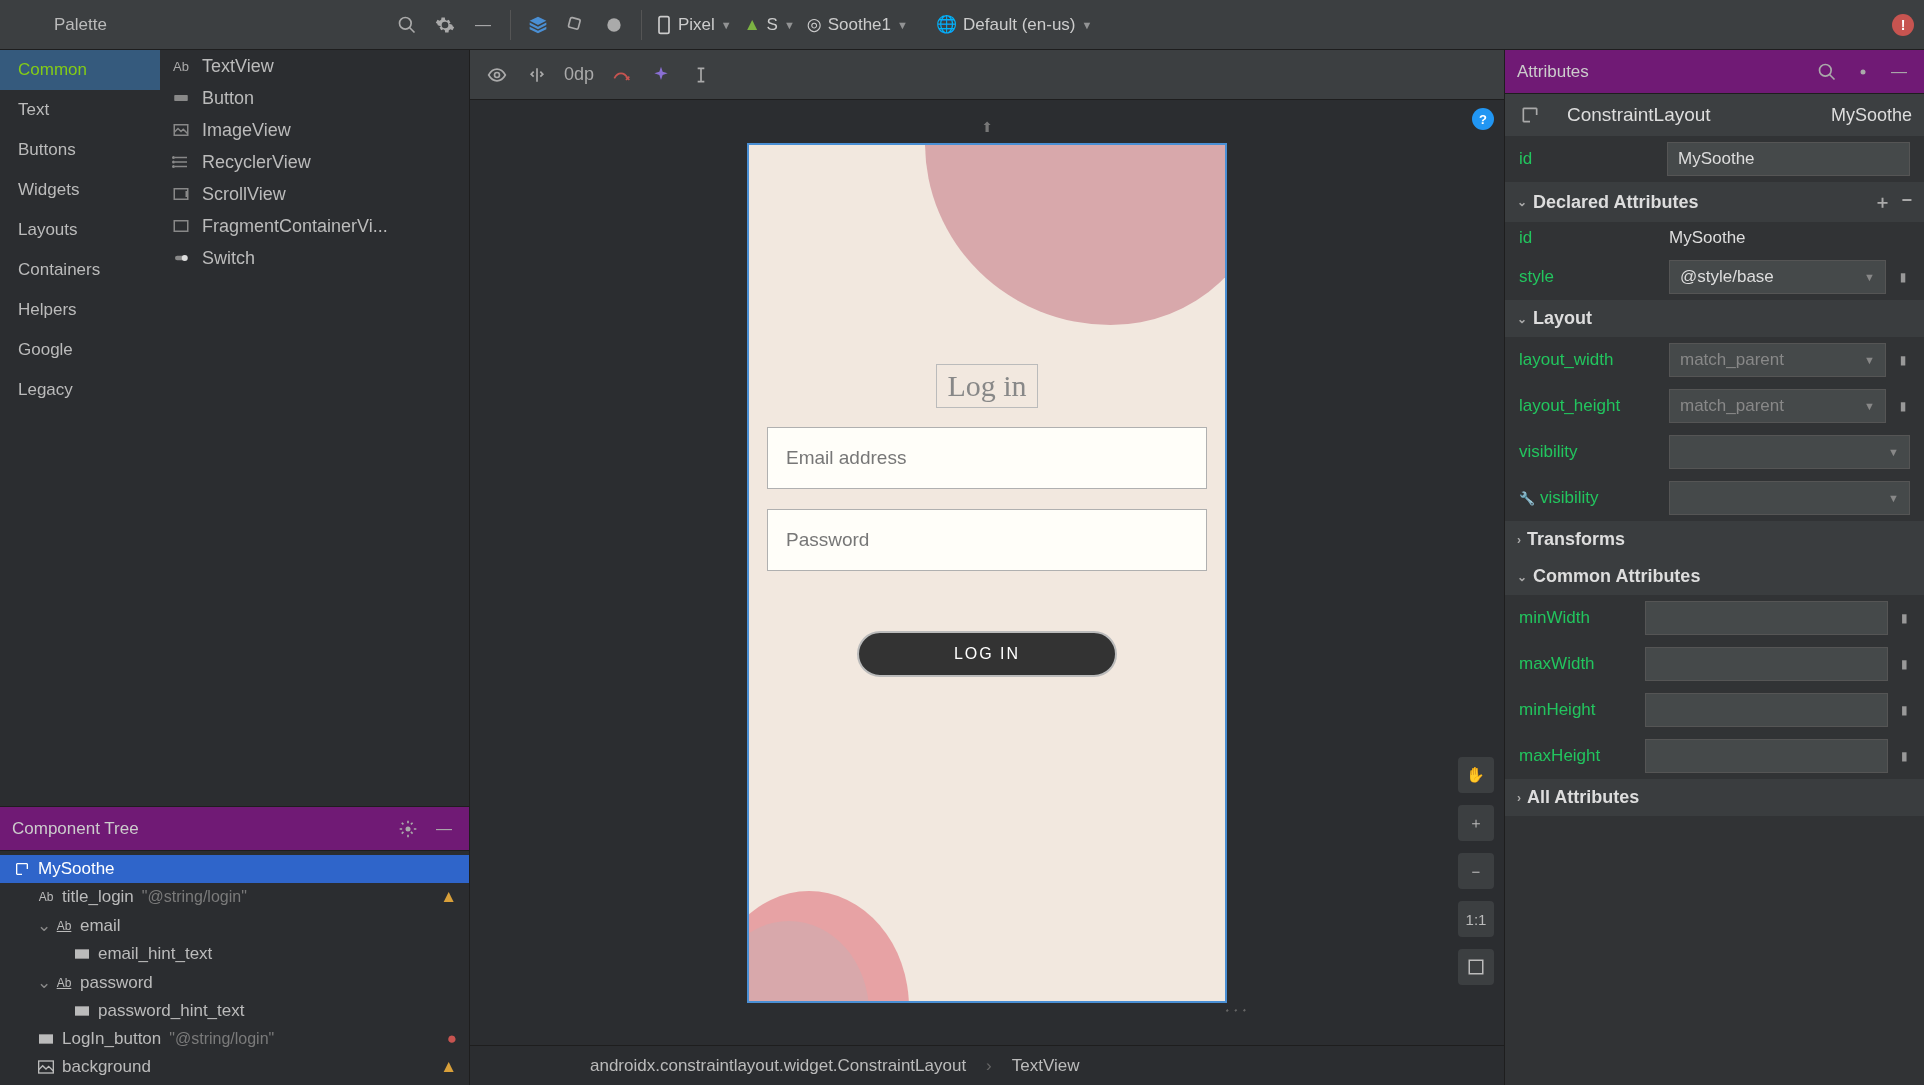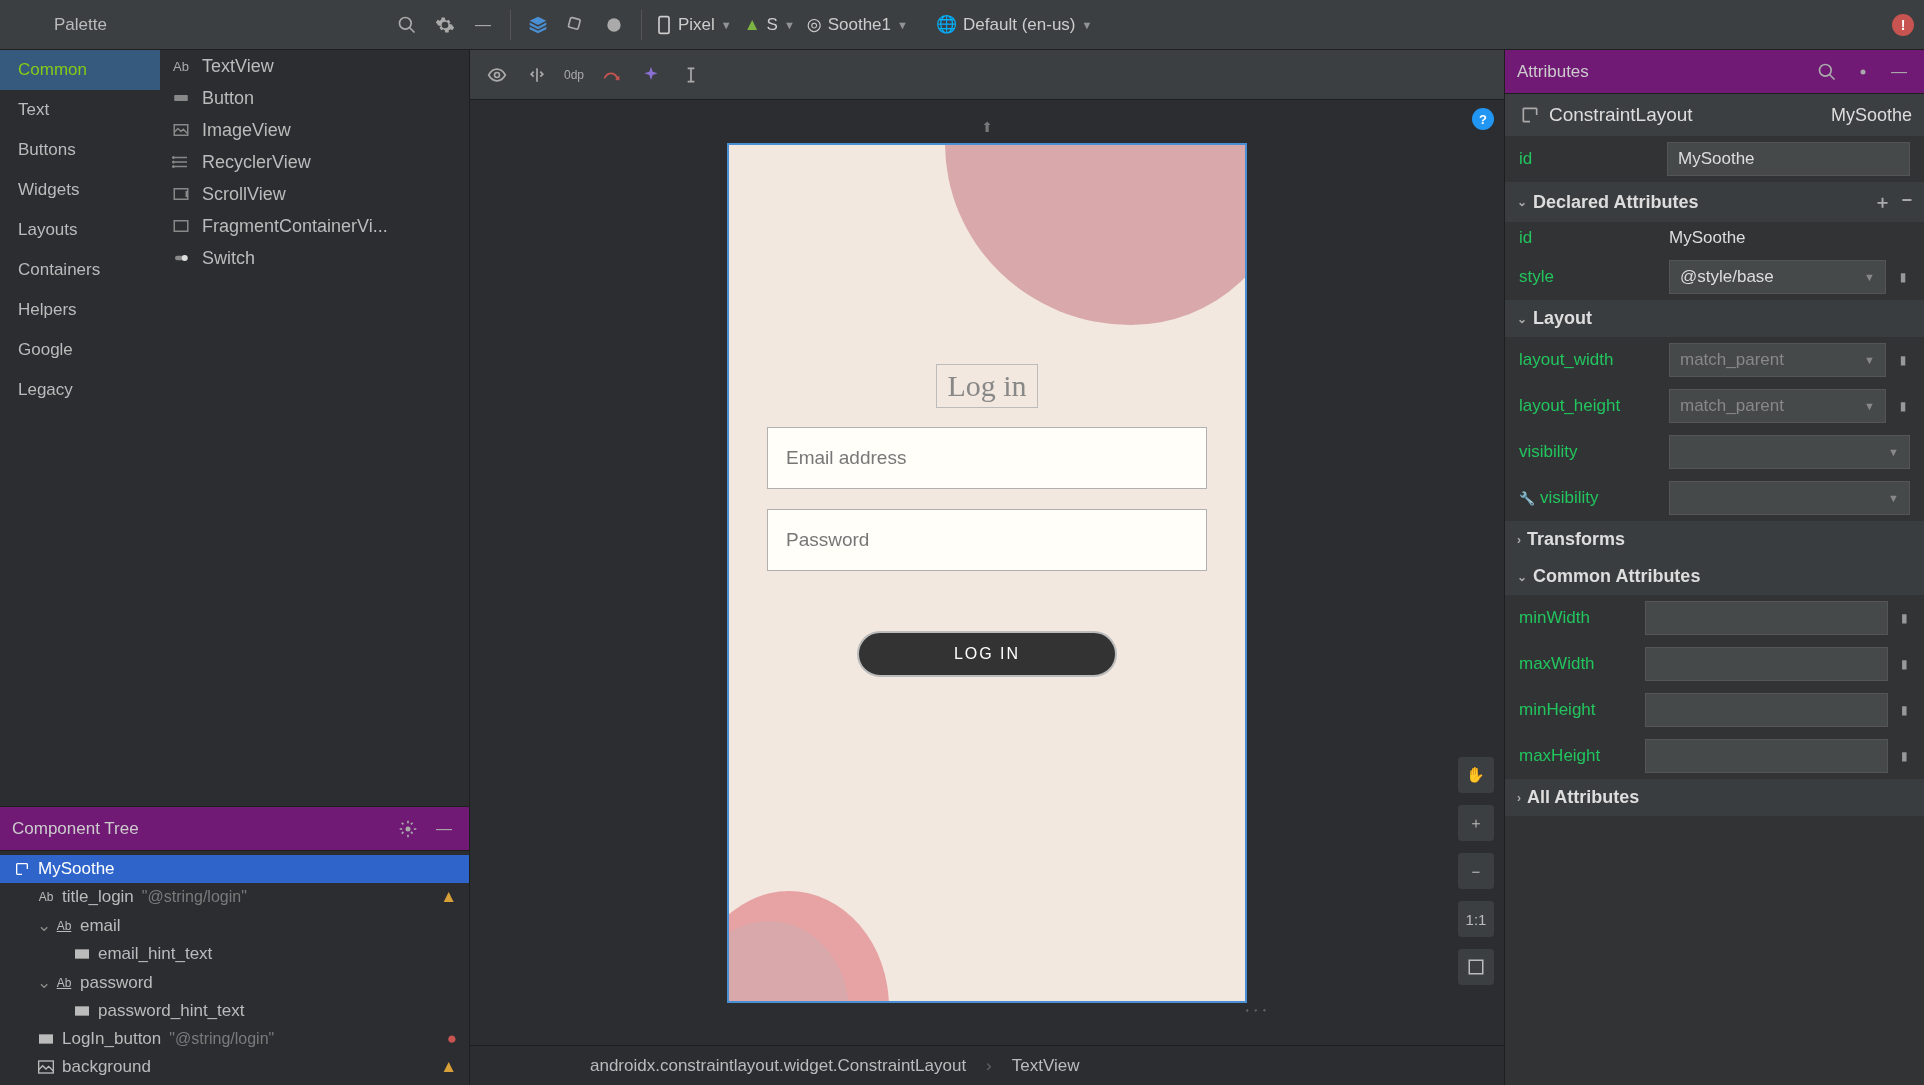--- a/index.html
+++ b/index.html
@@ -42,44 +42,44 @@
 .tree-row .status { margin-left: auto; }
 .indent1 { padding-left: 36px; }
 .indent2 { padding-left: 72px; }
 .expand { width: 16px; display: inline-flex; justify-content: center; margin-right: 2px; color: #888; }
 .warn { color: #d9a03a; }
 .err { color: #c75450; }
 
 
 .canvas-wrap { flex: 1; display: flex; flex-direction: column; background: #2b2d30; position: relative; }
 .canvas-toolbar { display: flex; align-items: center; gap: 14px; height: 50px; padding: 0 14px; border-bottom: 1px solid #1e1e1e; background: #3c3f41; }
-.canvas-toolbar .zero { color: #aaa; font-size: 12px; }
+.canvas-toolbar .zero { color: #aaa; font-size: 18px; }
 .help-badge { position: absolute; right: 10px; top: 58px; width: 22px; height: 22px; border-radius: 50%; background: #2196f3; color: #fff; display: flex; align-items: center; justify-content: center; font-size: 13px; font-weight: bold; }
 .err-badge-top { width: 22px; height: 22px; border-radius: 50%; background: #c75450; color: #fff; display: flex; align-items: center; justify-content: center; font-size: 14px; font-weight: bold; margin-left: auto; margin-right: 10px; }
 
 .canvas { flex: 1; display: flex; align-items: center; justify-content: center; position: relative; }
-.phone { width: 520px; height: 860px; background: #f2e8df; border: 2px solid #4a8fd4; position: relative; overflow: hidden; }
+.phone { width: 480px; height: 860px; background: #f2e8df; border: 2px solid #4a8fd4; position: relative; overflow: hidden; }
 .blob-top { position: absolute; top: -20px; right: -40px; width: 340px; height: 200px; background: #d8a8ab; border-radius: 0 0 50% 60% / 0 0 80% 100%; }
 .blob-bot { position: absolute; bottom: -30px; left: -40px; width: 260px; height: 180px; }
 .blob-bot::before { content: ""; position: absolute; left: 0; bottom: 0; width: 200px; height: 140px; background: #e3858a; border-radius: 60% 60% 0 0 / 100% 100% 0 0; opacity: .7; }
 .blob-bot::after { content: ""; position: absolute; left: 0; bottom: 0; width: 160px; height: 110px; background: #d8a8ab; border-radius: 60% 60% 0 0 / 100% 100% 0 0; }
 .login-card { position: absolute; top: 220px; left: 0; right: 0; display: flex; flex-direction: column; align-items: center; gap: 20px; }
 .login-title { font-size: 30px; color: #888; outline: 1px solid #bbb; padding: 4px 10px; font-family: serif; }
 .login-input { width: 440px; height: 62px; border: 1px solid #b0b0b0; background: #fffef9; display: flex; align-items: center; padding: 0 18px; color: #777; font-size: 19px; }
 .login-btn { margin-top: 40px; width: 260px; height: 46px; background: #333; color: #fff; border: 2px solid #bbb; border-radius: 26px; font-size: 16px; letter-spacing: 2px; display: flex; align-items: center; justify-content: center; }
 .phone-outer { position: relative; }
 .phone-outer::before { content: "⬆"; position: absolute; top: -24px; left: 50%; transform: translateX(-50%); color: #777; font-size: 14px; }
 .resize-handle { position: absolute; bottom: -18px; right: -18px; color: #666; font-size: 18px; transform: rotate(45deg); }
 
 .canvas-side { position: absolute; right: 10px; bottom: 60px; display: flex; flex-direction: column; gap: 12px; }
 .canvas-side .tool { width: 36px; height: 36px; background: #3c3f41; border-radius: 4px; display: flex; align-items: center; justify-content: center; color: #bbb; font-size: 15px; cursor: pointer; }
 
 
 .attr-panel { width: 420px; display: flex; flex-direction: column; border-left: 1px solid #1e1e1e; background: #313335; }
-.attr-header-row { display: flex; align-items: center; padding: 8px 12px; background: #3c3f41; gap: 6px; }
+.attr-header-row { display: flex; align-items: center; padding: 8px 12px; background: #3c3f41; gap: 24px; }
 .attr-header-row .title { color: #ddd; font-size: 19px; }
 .attr-header-row .cls { margin-left: auto; color: #ddd; font-size: 18px; }
 .attr-row { display: flex; align-items: center; padding: 6px 14px; gap: 10px; }
 .attr-row .label { width: 140px; font-size: 17px; color: #22c55e; }
 .attr-row input, .attr-row .select { flex: 1; height: 34px; background: #45494a; border: 1px solid #555; color: #ddd; padding: 0 10px; font-size: 17px; }
 .attr-row .select { display: flex; align-items: center; justify-content: space-between; }
 .attr-row .select .chev { color: #888; font-size: 11px; }
 .attr-row .select.faded { color: #888; font-style: normal; }
 .attr-section { display: flex; align-items: center; padding: 8px 12px; background: #3a3d3f; font-size: 18px; font-weight: 600; color: #ddd; gap: 6px; }
 .attr-section .chev { font-size: 12px; color: #aaa; }

